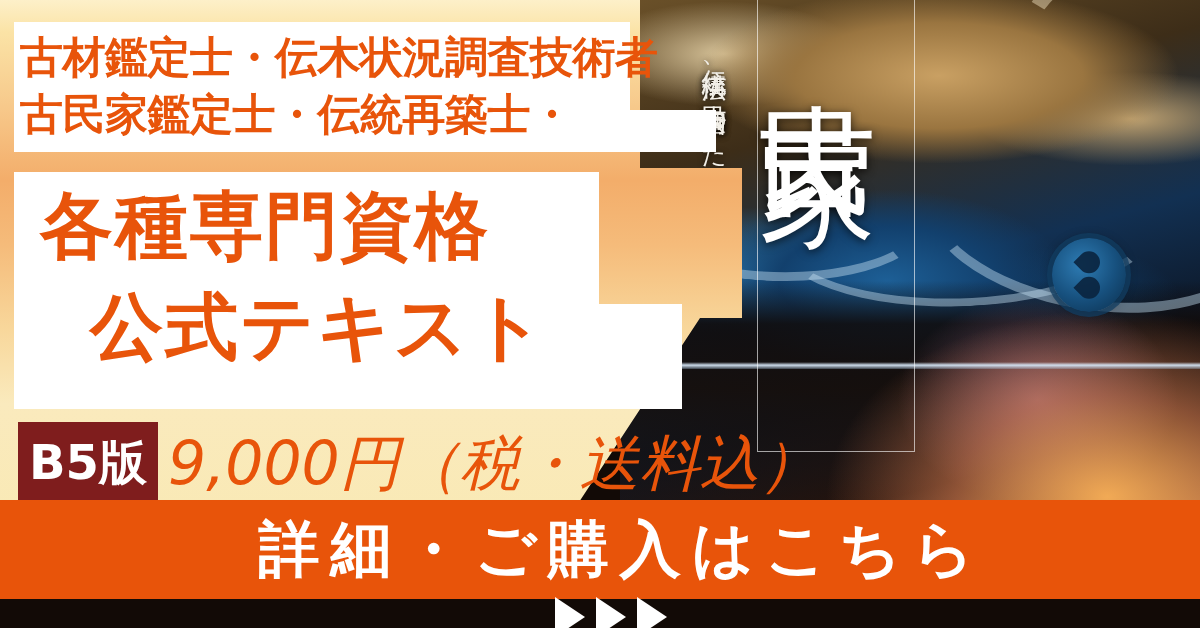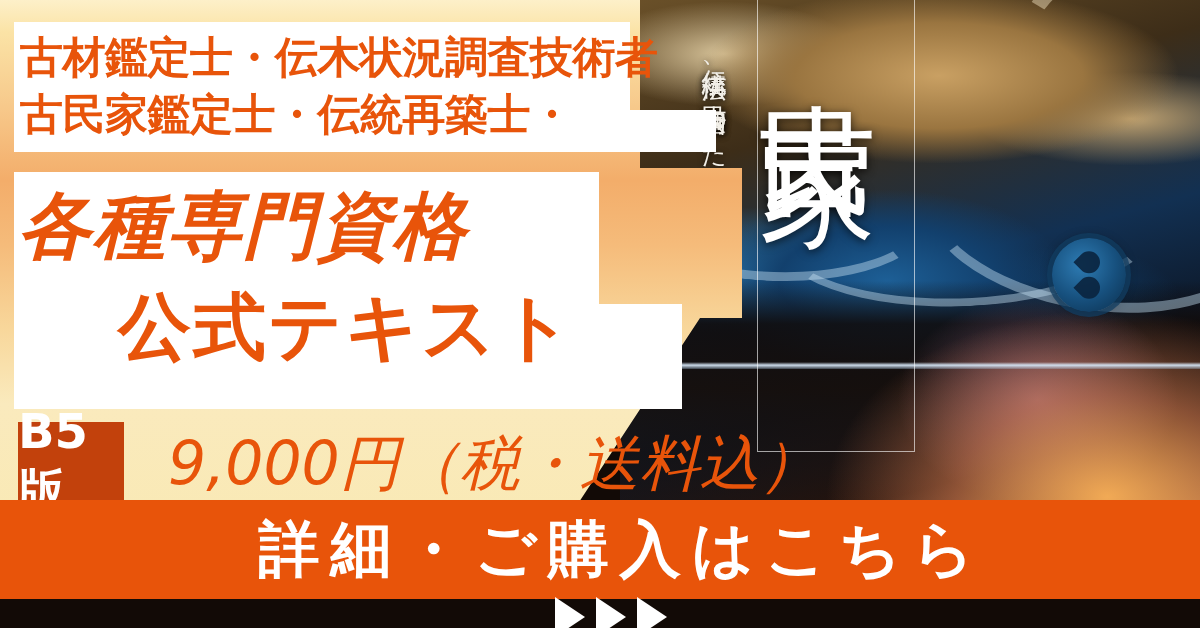--- a/index.html
+++ b/index.html
@@ -96,27 +96,27 @@
     position:absolute;left:20px;top:30px;width:700px;
     color:#e8540a;font-size:43px;line-height:1.28;font-weight:700;letter-spacing:-0.5px;
     white-space:nowrap;
   }
   .line-sub div{height:57px;}
 
   .headline{
     position:absolute;left:14px;top:176px;width:672px;
     color:#e8540a;font-weight:700;font-size:73px;line-height:1.38;letter-spacing:2px;
   }
-  .hl-1{padding-left:4px;font-style:italic;}
-  .hl-2{padding-left:104px;}
+  .hl-1{padding-left:26px;}
+  .hl-2{padding-left:76px;}
 
   
   .badge{
-    position:absolute;left:18px;top:422px;width:106px;height:82px;
-    background:#c2410c;color:#fff;font-weight:700;font-size:48px;
+    position:absolute;left:18px;top:422px;width:140px;height:82px;
+    background:#7f1d1d;color:#fff;font-weight:700;font-size:48px;
     display:flex;align-items:center;justify-content:center;letter-spacing:0px;
   }
   .price{
     position:absolute;left:168px;top:424px;
     color:#e8540a;font-size:60px;font-weight:400;line-height:78px;white-space:nowrap;font-style:italic;
   }
 
   
   .cta{
     position:absolute;left:0;top:500px;width:1200px;height:99px;background:#e8540a;

